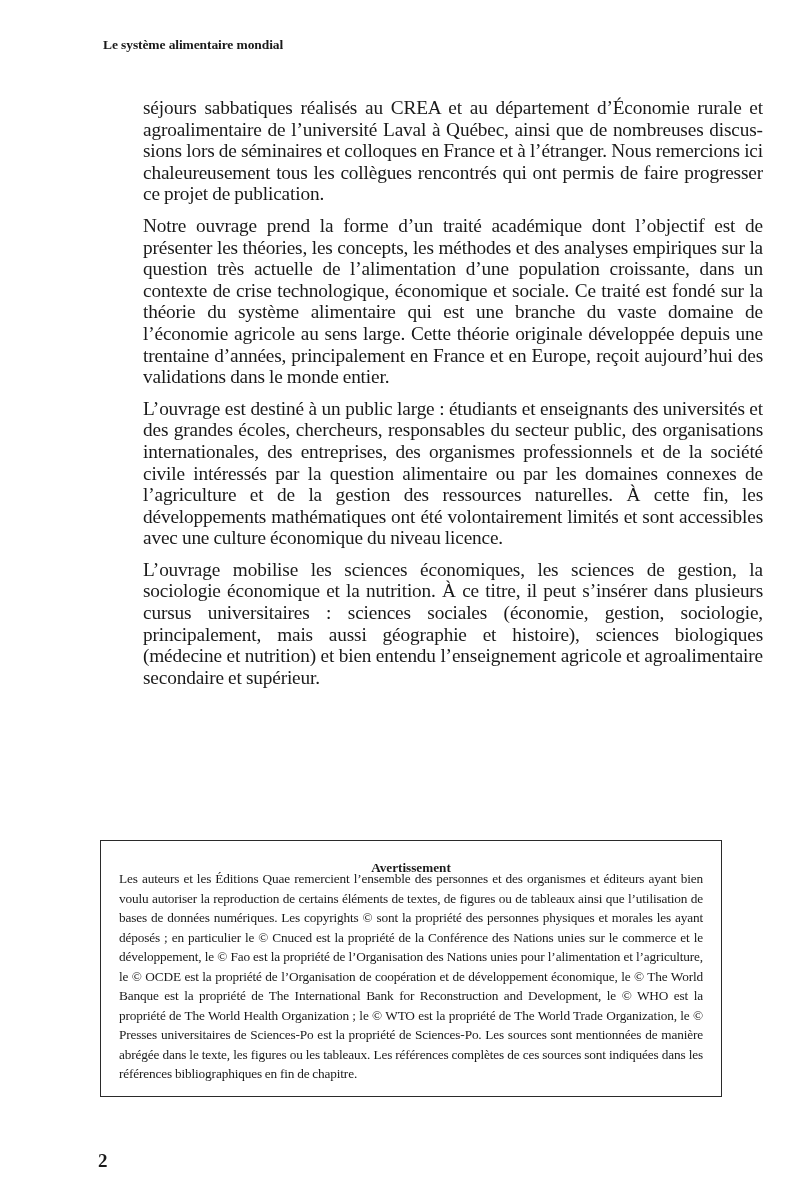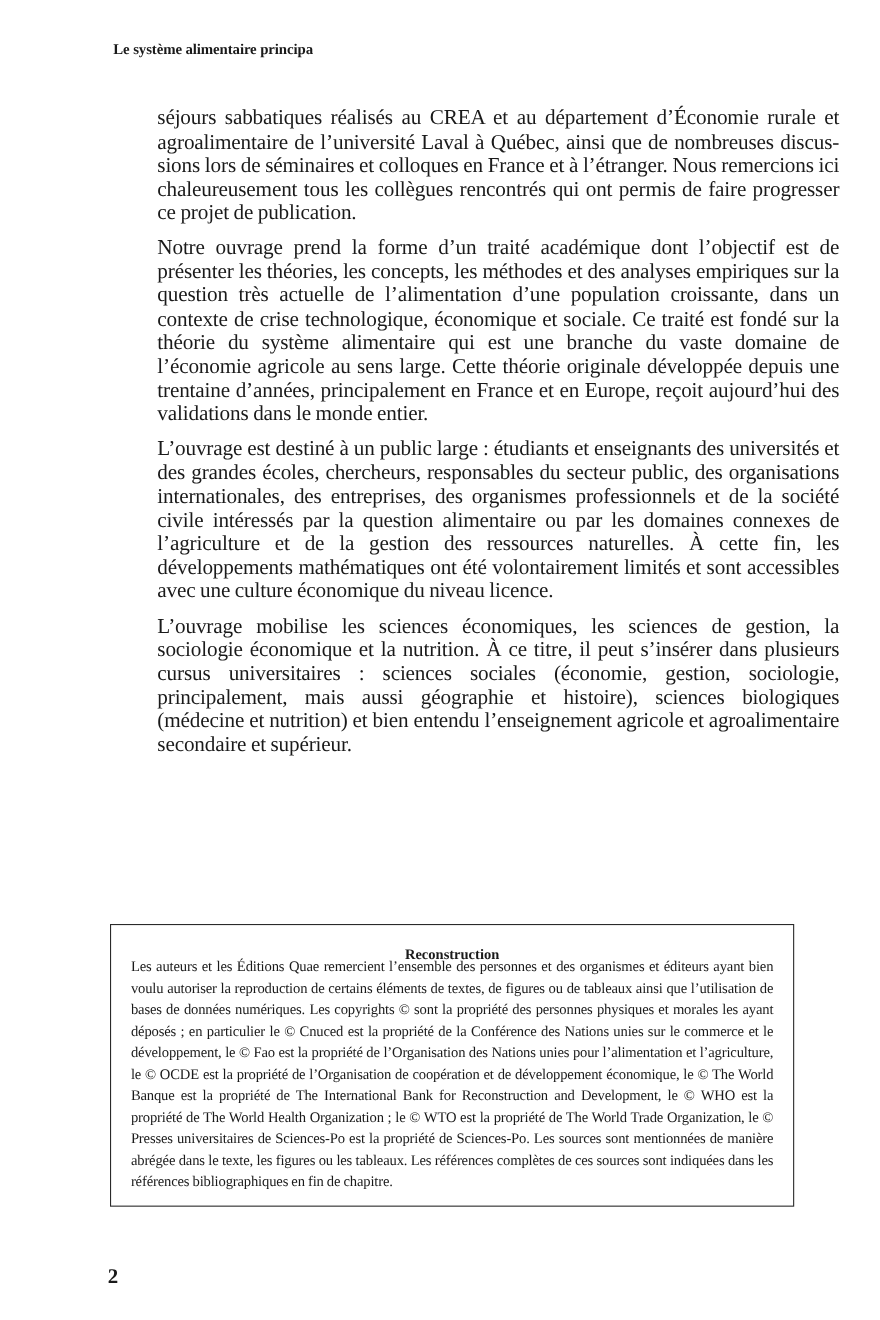--- a/index.html
+++ b/index.html
@@ -72,27 +72,27 @@
     position: absolute;
     left: 98px;
     top: 1150px;
     font-size: 19px;
     font-weight: bold;
   }
 </style>
 </head>
 <body>
 
-<div class="running-head">Le système alimentaire principa</div>
+<div class="running-head">Le système alimentaire mondial</div>
 
 <div class="body-text">
   <p>séjours sabbatiques réalisés au CREA et au département d’Économie rurale et agroalimentaire de l’université Laval à Québec, ainsi que de nombreuses discus­sions lors de séminaires et colloques en France et à l’étranger. Nous remercions ici chaleureusement tous les collègues rencontrés qui ont permis de faire progresser ce projet de publication.</p>
   <p>Notre ouvrage prend la forme d’un traité académique dont l’objectif est de présenter les théories, les concepts, les méthodes et des analyses empiriques sur la question très actuelle de l’alimentation d’une population croissante, dans un contexte de crise technologique, économique et sociale. Ce traité est fondé sur la théorie du système alimentaire qui est une branche du vaste domaine de l’économie agricole au sens large. Cette théorie originale développée depuis une trentaine d’années, principa­lement en France et en Europe, reçoit aujourd’hui des validations dans le monde entier.</p>
   <p>L’ouvrage est destiné à un public large : étudiants et enseignants des universités et des grandes écoles, chercheurs, responsables du secteur public, des organisations internationales, des entreprises, des organismes professionnels et de la société civile intéressés par la question alimentaire ou par les domaines connexes de l’agriculture et de la gestion des ressources naturelles. À cette fin, les développements mathématiques ont été volontairement limités et sont accessibles avec une culture économique du niveau licence.</p>
   <p>L’ouvrage mobilise les sciences économiques, les sciences de gestion, la sociologie économique et la nutrition. À ce titre, il peut s’insérer dans plusieurs cursus univer­sitaires : sciences sociales (économie, gestion, sociologie, principalement, mais aussi géographie et histoire), sciences biologiques (médecine et nutrition) et bien entendu l’enseignement agricole et agroalimentaire secondaire et supérieur.</p>
 </div>
 
 <div class="notice-box">
-  <div class="notice-title">Reconstruction</div>
+  <div class="notice-title">Avertissement</div>
   <div class="notice-body">Les auteurs et les Éditions Quae remercient l’ensemble des personnes et des organismes et éditeurs ayant bien voulu autoriser la reproduction de certains éléments de textes, de figures ou de tableaux ainsi que l’utilisation de bases de données numériques. Les copyrights © sont la propriété des personnes physiques et morales les ayant déposés ; en particulier le © Cnuced est la propriété de la Conférence des Nations unies sur le commerce et le développement, le © Fao est la propriété de l’Organisation des Nations unies pour l’alimentation et l’agriculture, le © OCDE est la propriété de l’Organisation de coopération et de développement économique, le © The World Banque est la propriété de The International Bank for Reconstruction and Development, le © WHO est la propriété de The World Health Organization ; le © WTO est la propriété de The World Trade Organization, le © Presses universitaires de Sciences-Po est la propriété de Sciences-Po. Les sources sont mentionnées de manière abrégée dans le texte, les figures ou les tableaux. Les références complètes de ces sources sont indiquées dans les références bibliographiques en fin de chapitre.</div>
 </div>
 
 <div class="page-number">2</div>
 
 </body></html>

